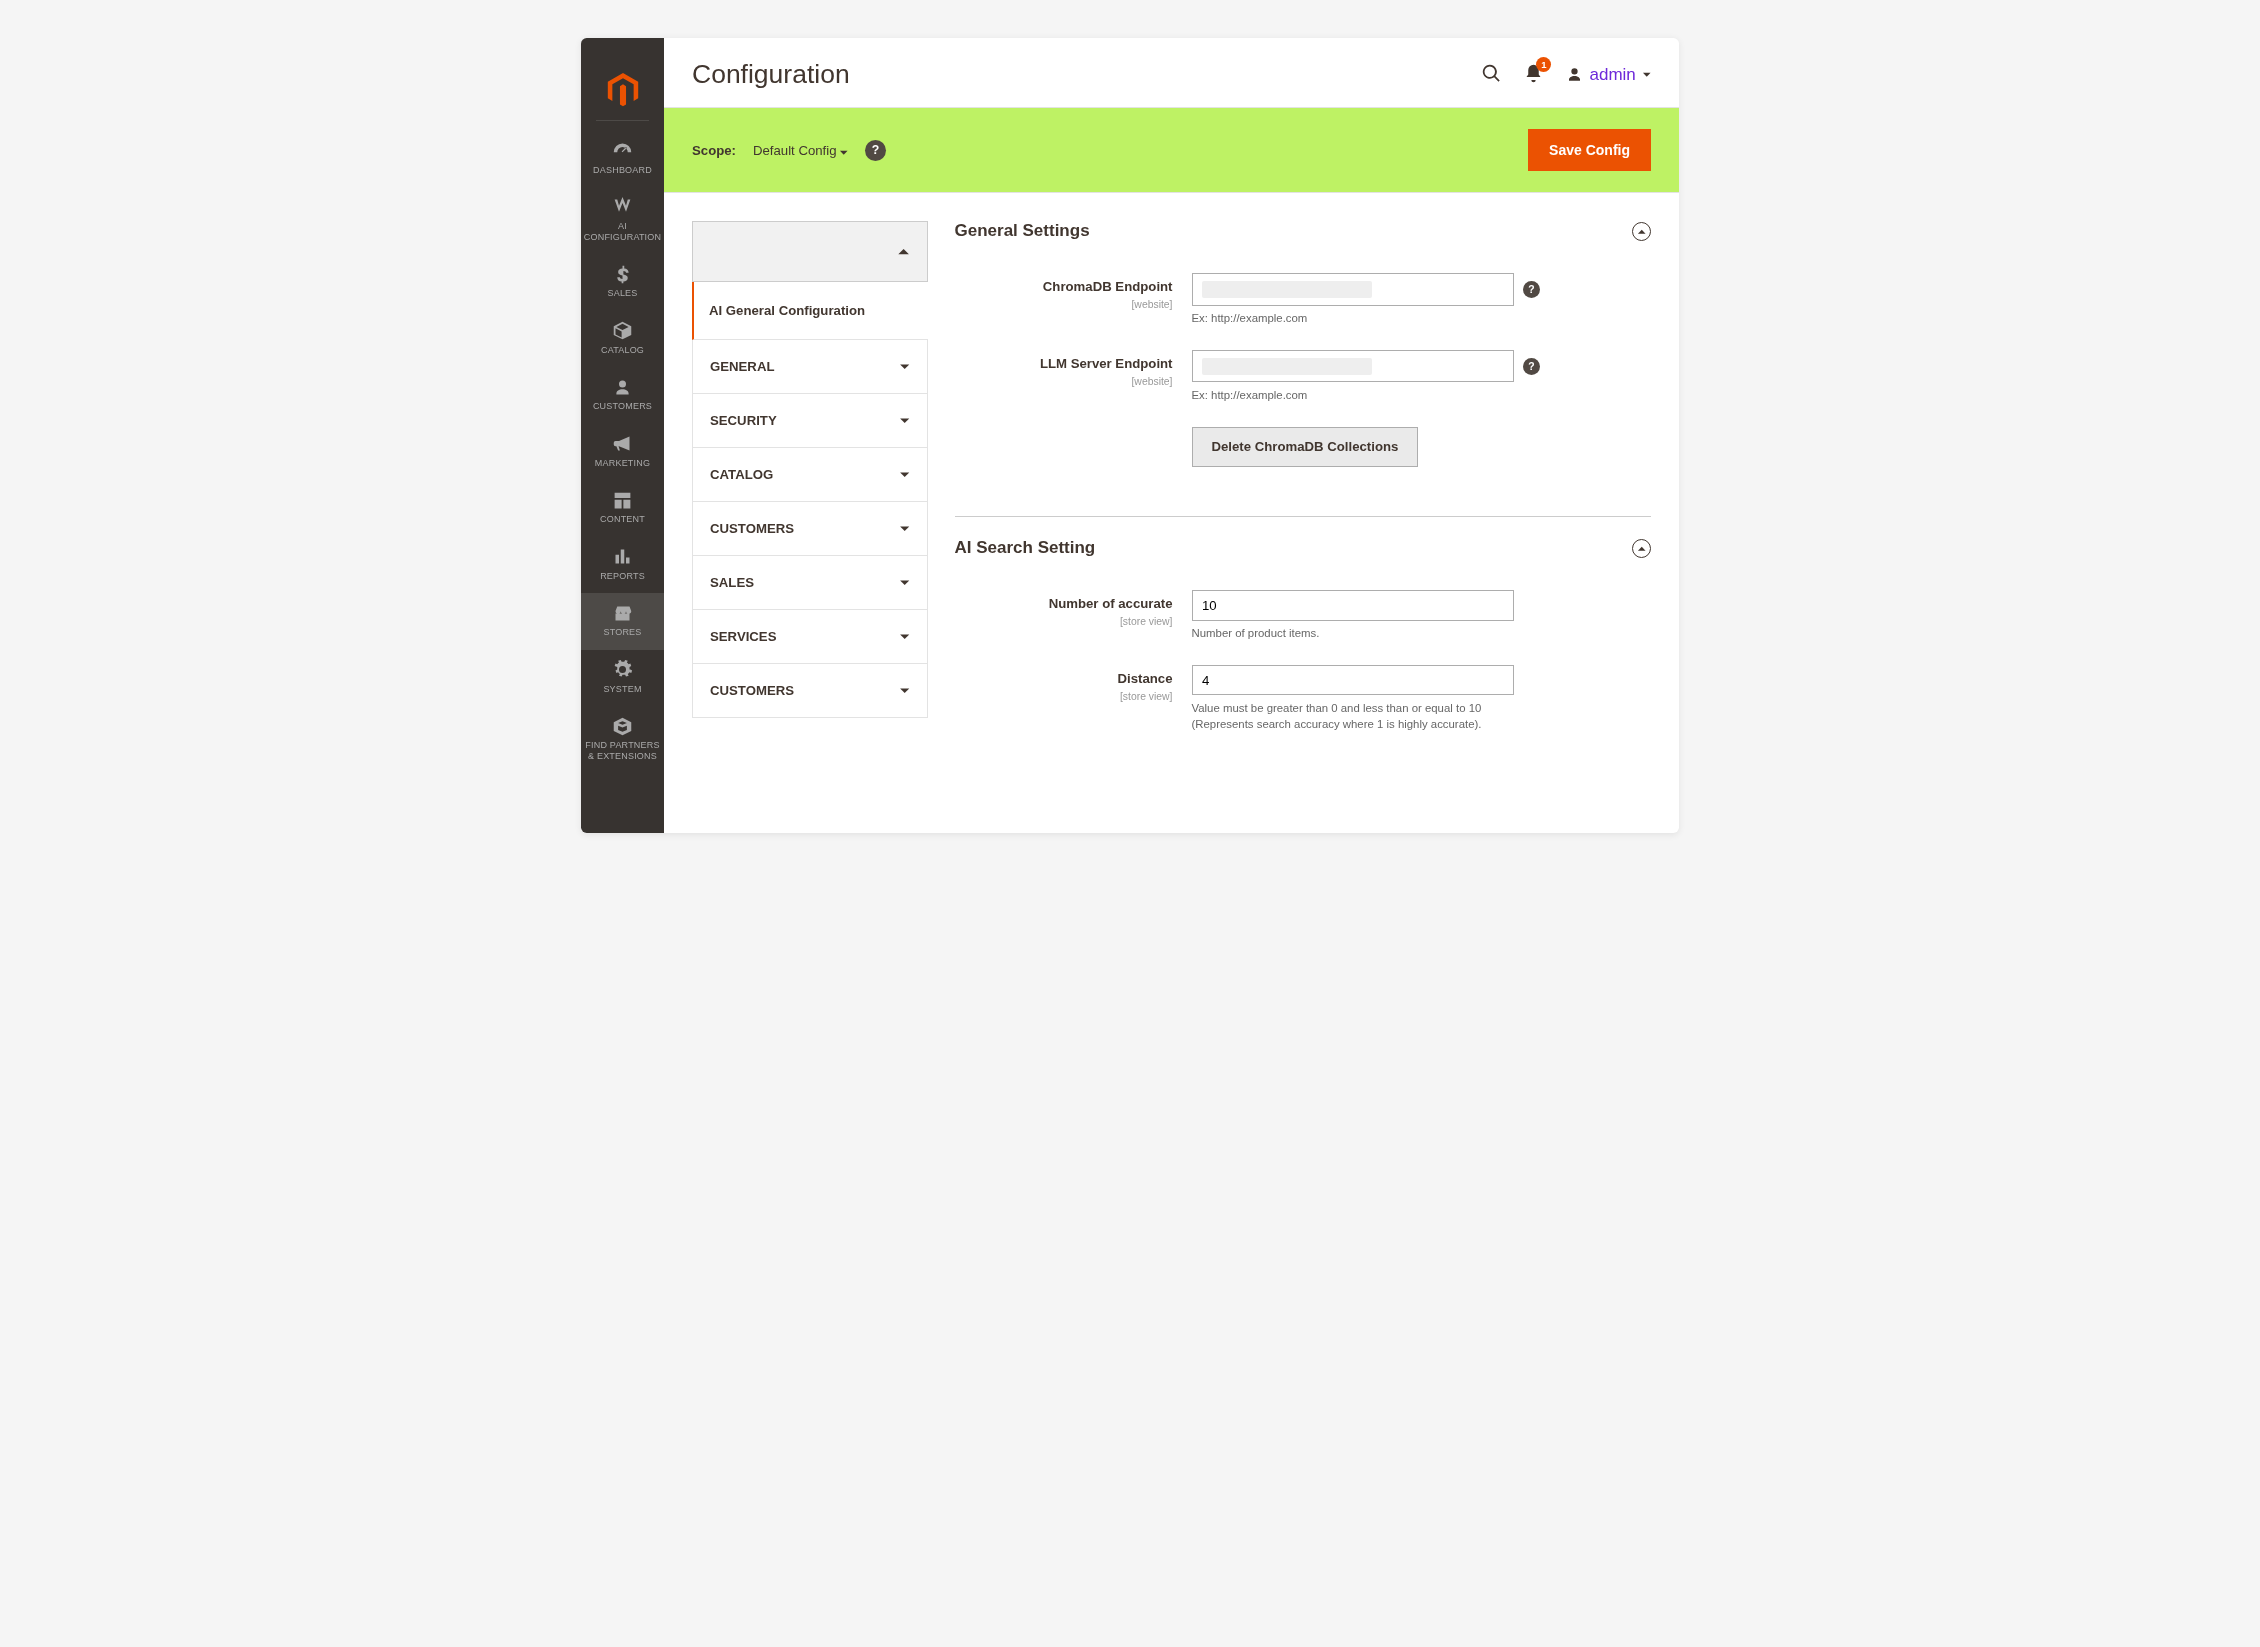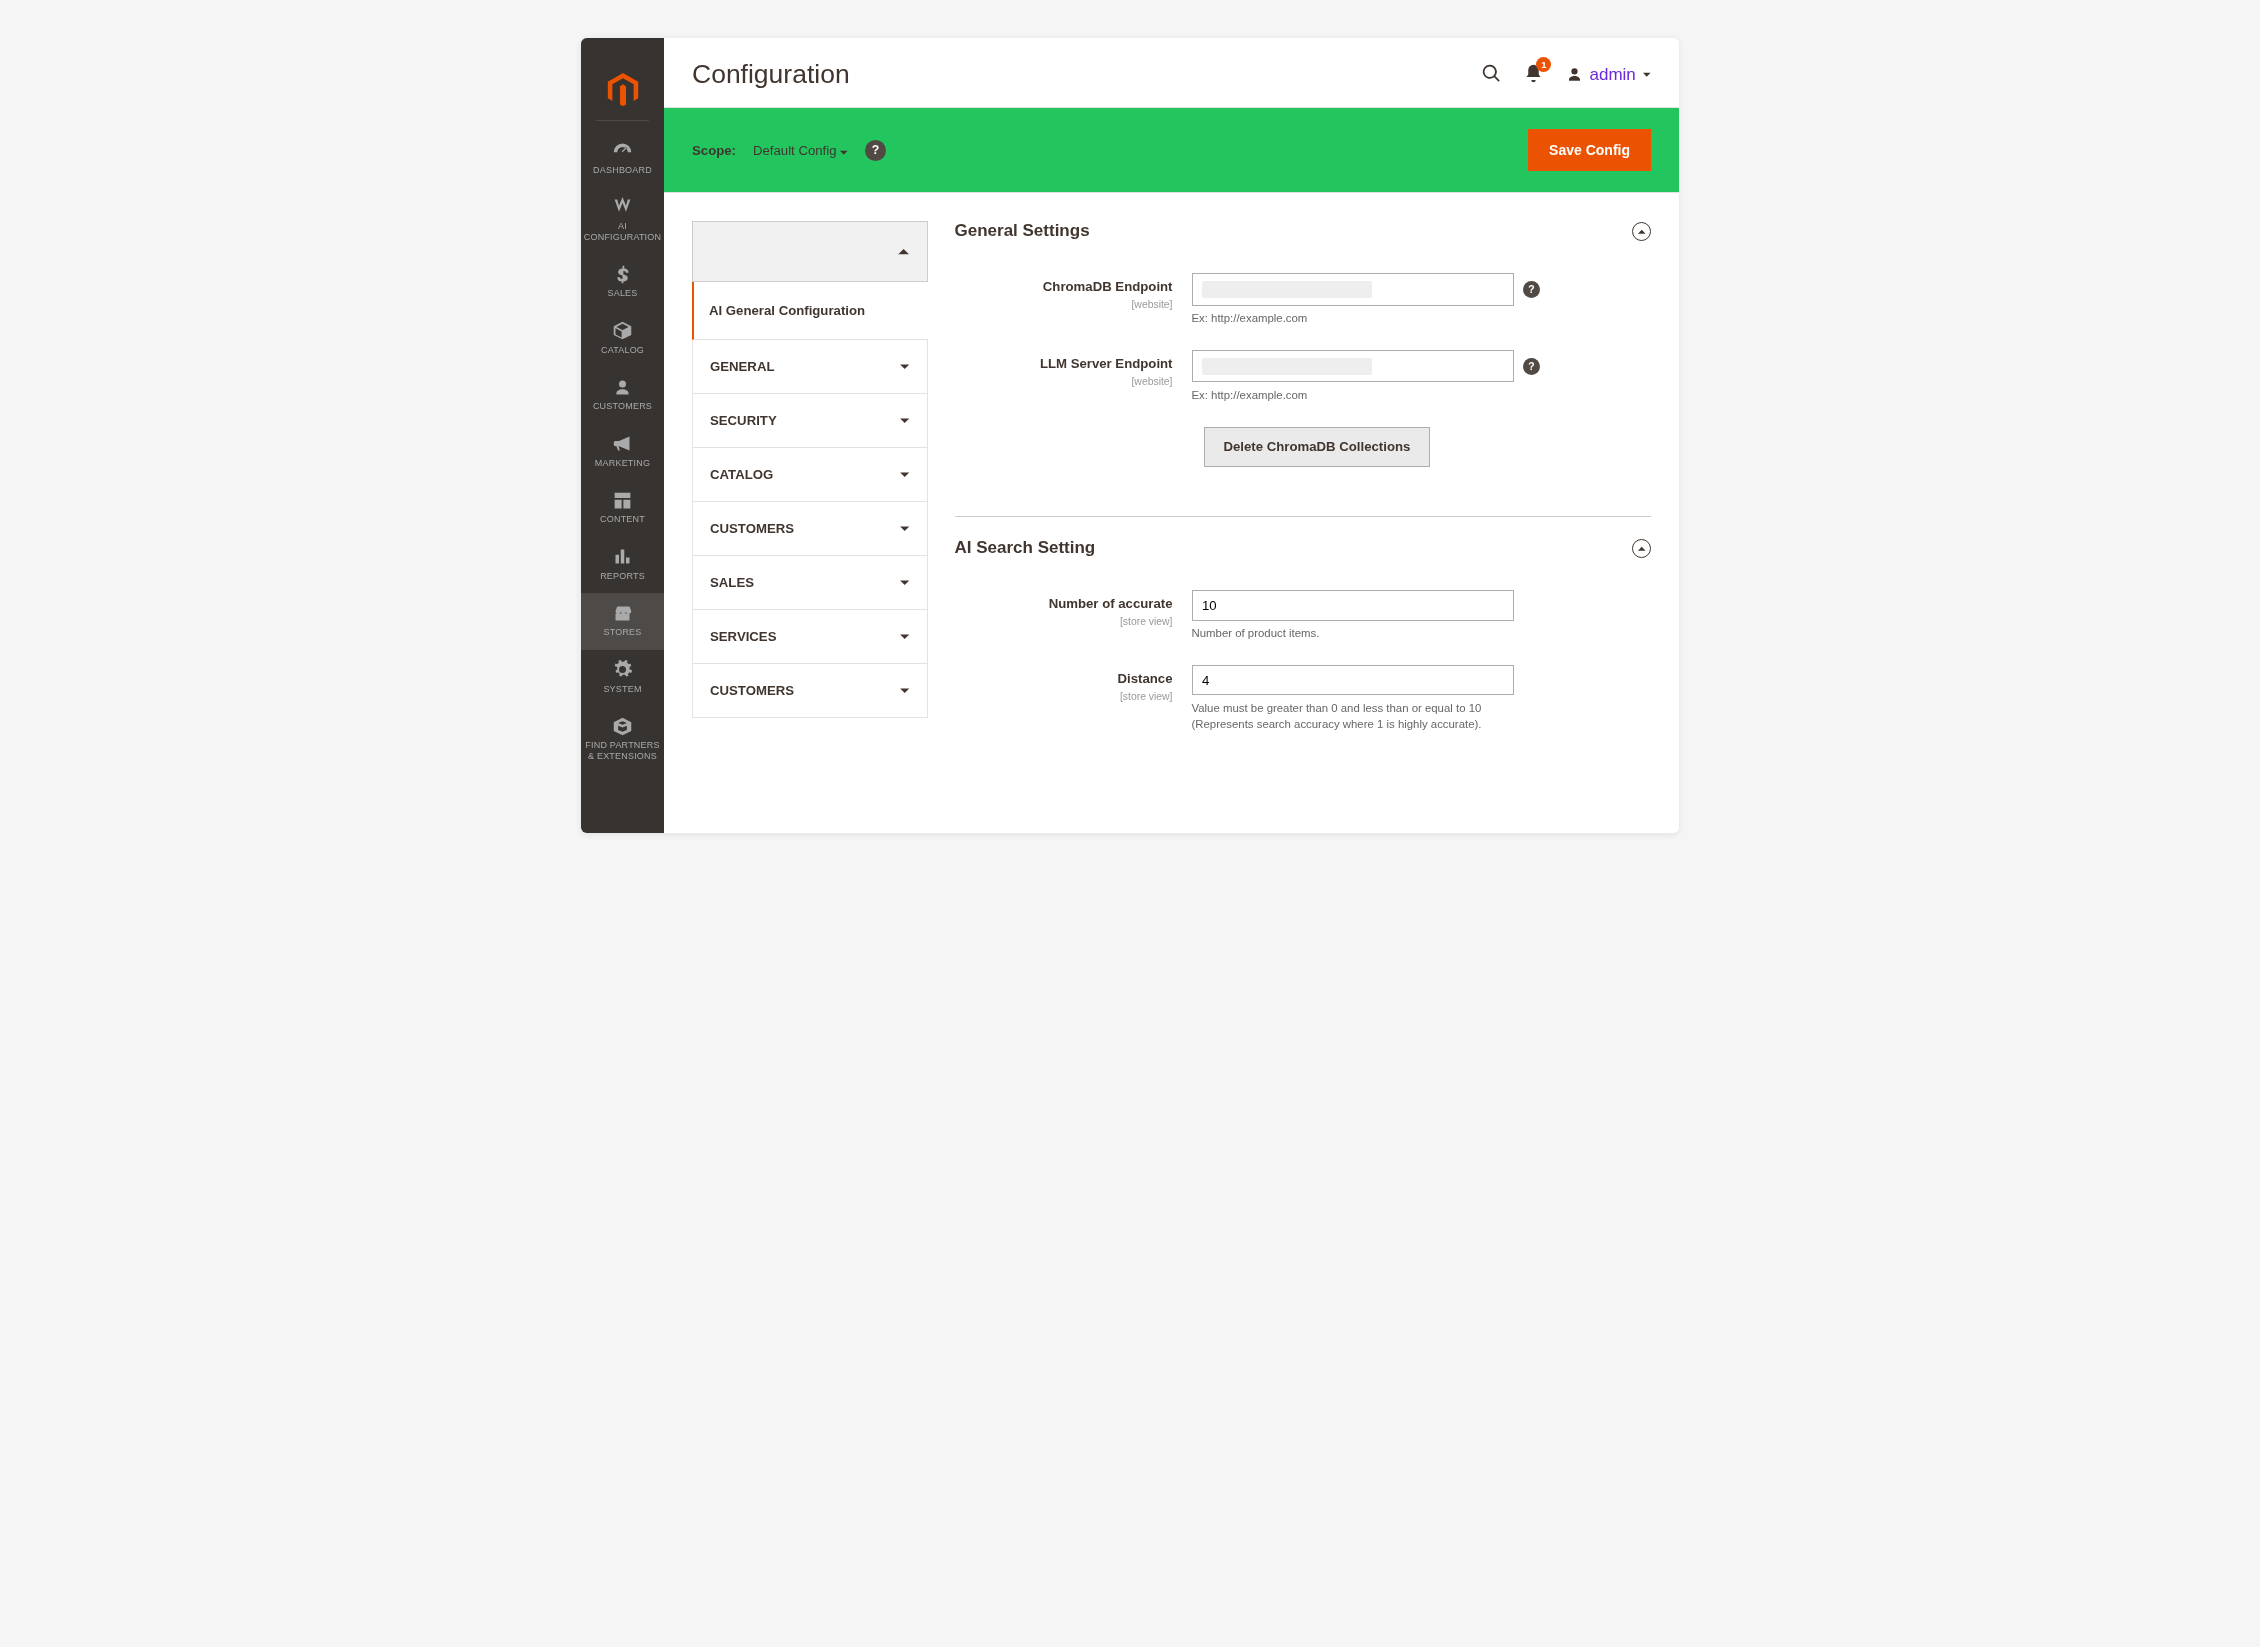--- a/index.html
+++ b/index.html
@@ -21,21 +21,21 @@
 .page-header { padding: 21px 28px 17px; display: flex; align-items: center; justify-content: space-between; text-align: right; }
 .page-title { font-size: 26.5px; font-weight: 400; color: #41362f; }
 .header-actions { display: flex; align-items: center; gap: 21px; }
 .icon-btn { cursor: pointer; position: relative; }
 .icon-btn svg { width: 21px; height: 21px; fill: #41362f; }
 .badge { position: absolute; top: -5.7px; right: -7.6px; background: #eb5202; color: #fff; border-radius: 50%; width: 15px; height: 15px; font-size: 9.5px; display: flex; align-items: center; justify-content: center; font-weight: 600; }
 .user { display: flex; align-items: center; gap: 5.7px; cursor: pointer; color: #6d28d9; font-size: 17px; }
 .user svg:first-child { width: 19px; height: 19px; fill: #41362f; }
 .user svg:last-child { width: 9.5px; height: 9.5px; fill: #41362f; }
 
-.scope-bar { background: #22c55e; border-top: 0.9px solid #e3e3e3; border-bottom: 0.9px solid #e3e3e3; padding: 21px 28px; display: flex; align-items: center; justify-content: space-between; }
+.scope-bar { background: #bef264; border-top: 0.9px solid #e3e3e3; border-bottom: 0.9px solid #e3e3e3; padding: 21px 28px; display: flex; align-items: center; justify-content: space-between; }
 .scope-left { display: flex; align-items: center; gap: 17px; }
 .scope-label { font-size: 13.2px; font-weight: 700; color: #41362f; }
 .scope-select { font-size: 13.2px; color: #41362f; display: flex; align-items: flex-end; gap: 2px; cursor: pointer; }
 .scope-select svg { width: 9.5px; height: 9.5px; fill: #41362f; }
 .help-circle { width: 21px; height: 21px; border-radius: 50%; background: #514943; color: #fff; display: flex; align-items: center; justify-content: center; font-size: 12.3px; font-weight: 700; cursor: pointer; }
 .help-circle-sm { width: 17px; height: 17px; border-radius: 50%; background: #514943; color: #fff; display: inline-flex; align-items: center; justify-content: center; font-size: 10.4px; font-weight: 700; cursor: pointer; flex-shrink: 0; }
 .save-btn { background: #eb5202; color: #fff; border: none; padding: 13.2px 21px; font-size: 14px; font-weight: 600; cursor: pointer; }
 
 
 .config-body { display: flex; padding: 28px; gap: 26.5px; align-items: flex-start; }
@@ -56,21 +56,21 @@
 
 .field-row { display: flex; align-items: flex-start; margin-bottom: 23px; }
 .field-label { width: 237px; text-align: right; padding-right: 19px; padding-top: 5.7px; }
 .field-label-text { font-size: 13.2px; font-weight: 600; color: #41362f; display: block; }
 .field-scope { font-size: 10.4px; color: #999; }
 .field-control { flex: 1; max-width: 322px; }
 .field-side { margin-left: 9.5px; padding-top: 5.7px; }
 .text-input { width: 100%; border: 0.9px solid #adadad; padding: 6.6px 9.5px; font-size: 13.2px; background: #fff; }
 .redacted { background: #eee; height: 17px; width: 170px; border-radius: 1.9px; }
 .field-note { font-size: 11.4px; color: #666; margin-top: 5.7px; line-height: 1.4; }
-.secondary-btn { background: #eaeaea; border: 0.9px solid #adadad; padding: 11.4px 19px; font-size: 13.2px; font-weight: 600; color: #41362f; cursor: pointer; margin-left: 12px; }
+.secondary-btn { background: #eaeaea; border: 0.9px solid #adadad; padding: 11.4px 19px; font-size: 13.2px; font-weight: 600; color: #41362f; cursor: pointer; }
 </style>
 </head>
 <body>
 
 <div class="window">
 
   <nav class="sidebar">
     <div class="logo">
       <svg viewBox="0 0 100 100">
           <path fill="#eb5202" d="M50 5 L90 28 L90 72 L78 79 L78 35 L50 19 L22 35 L22 79 L10 72 L10 28 Z M42 40 L42 88 L50 93 L58 88 L58 40 L50 35 Z"></path>

